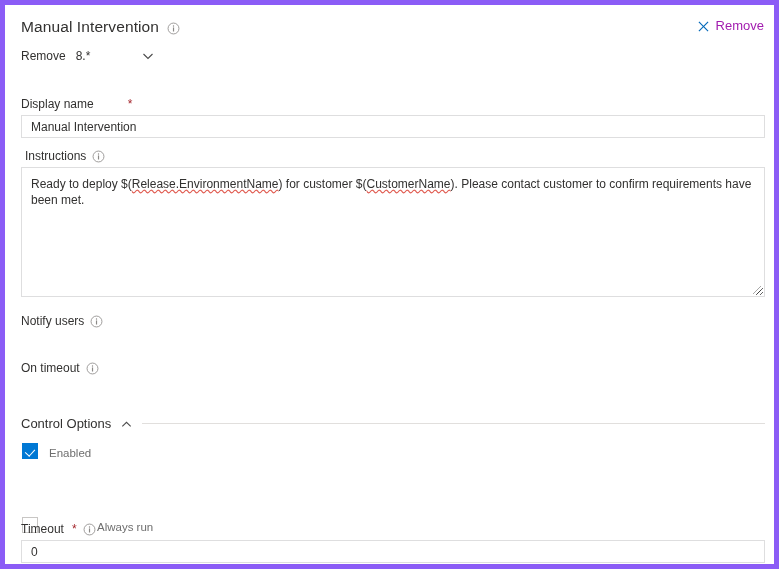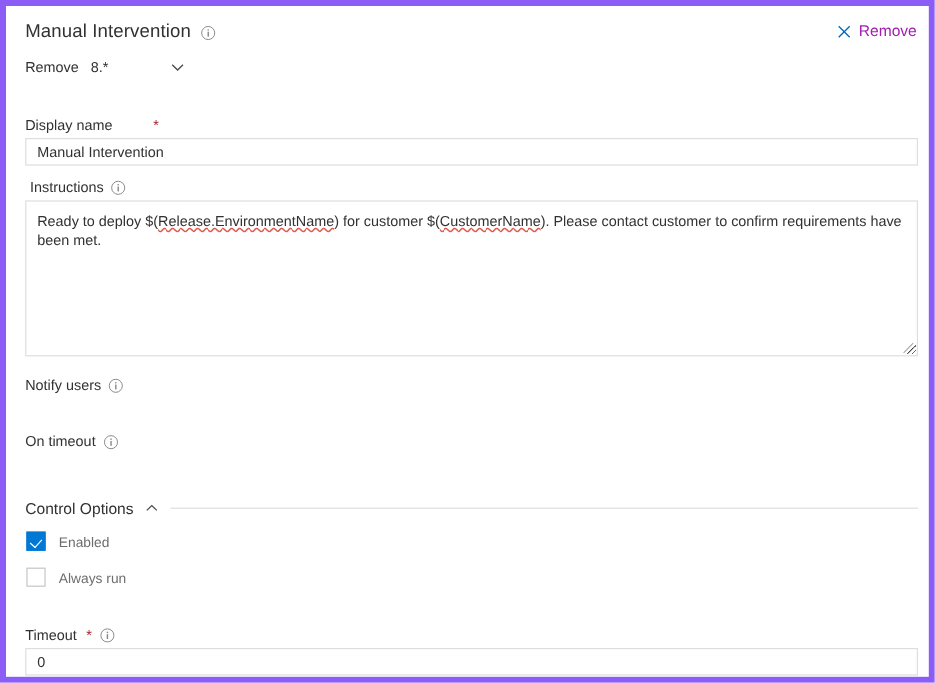--- a/index.html
+++ b/index.html
@@ -350,21 +350,21 @@
           <polyline points="2.5,9 7,4.6 11.5,9" fill="none" stroke="#4a4a4a" stroke-width="1.1"></polyline>
         </svg>
       </span>
       <span class="section-rule"></span>
     </div>
 
     <div class="check-row on" style="top:438px;left:1px;">
       <span class="check-box"></span>
       <span class="check-txt">Enabled</span>
     </div>
-    <div class="check-row" style="top:468px;left:1px;">
+    <div class="check-row" style="top:512px;left:1px;gap:48px;">
       <span class="check-box"></span>
       <span class="check-txt">Always run</span>
     </div>
 
     <div class="field-label" style="top:517px;left:0;">
       <span>Timeout</span>
       <span class="req-star">*</span>
       <span class="info-ico">
         <svg viewBox="0 0 16 16" width="13" height="13">
           <circle cx="8" cy="8" r="6.7" fill="none" stroke="#8a8886" stroke-width="1"></circle>

